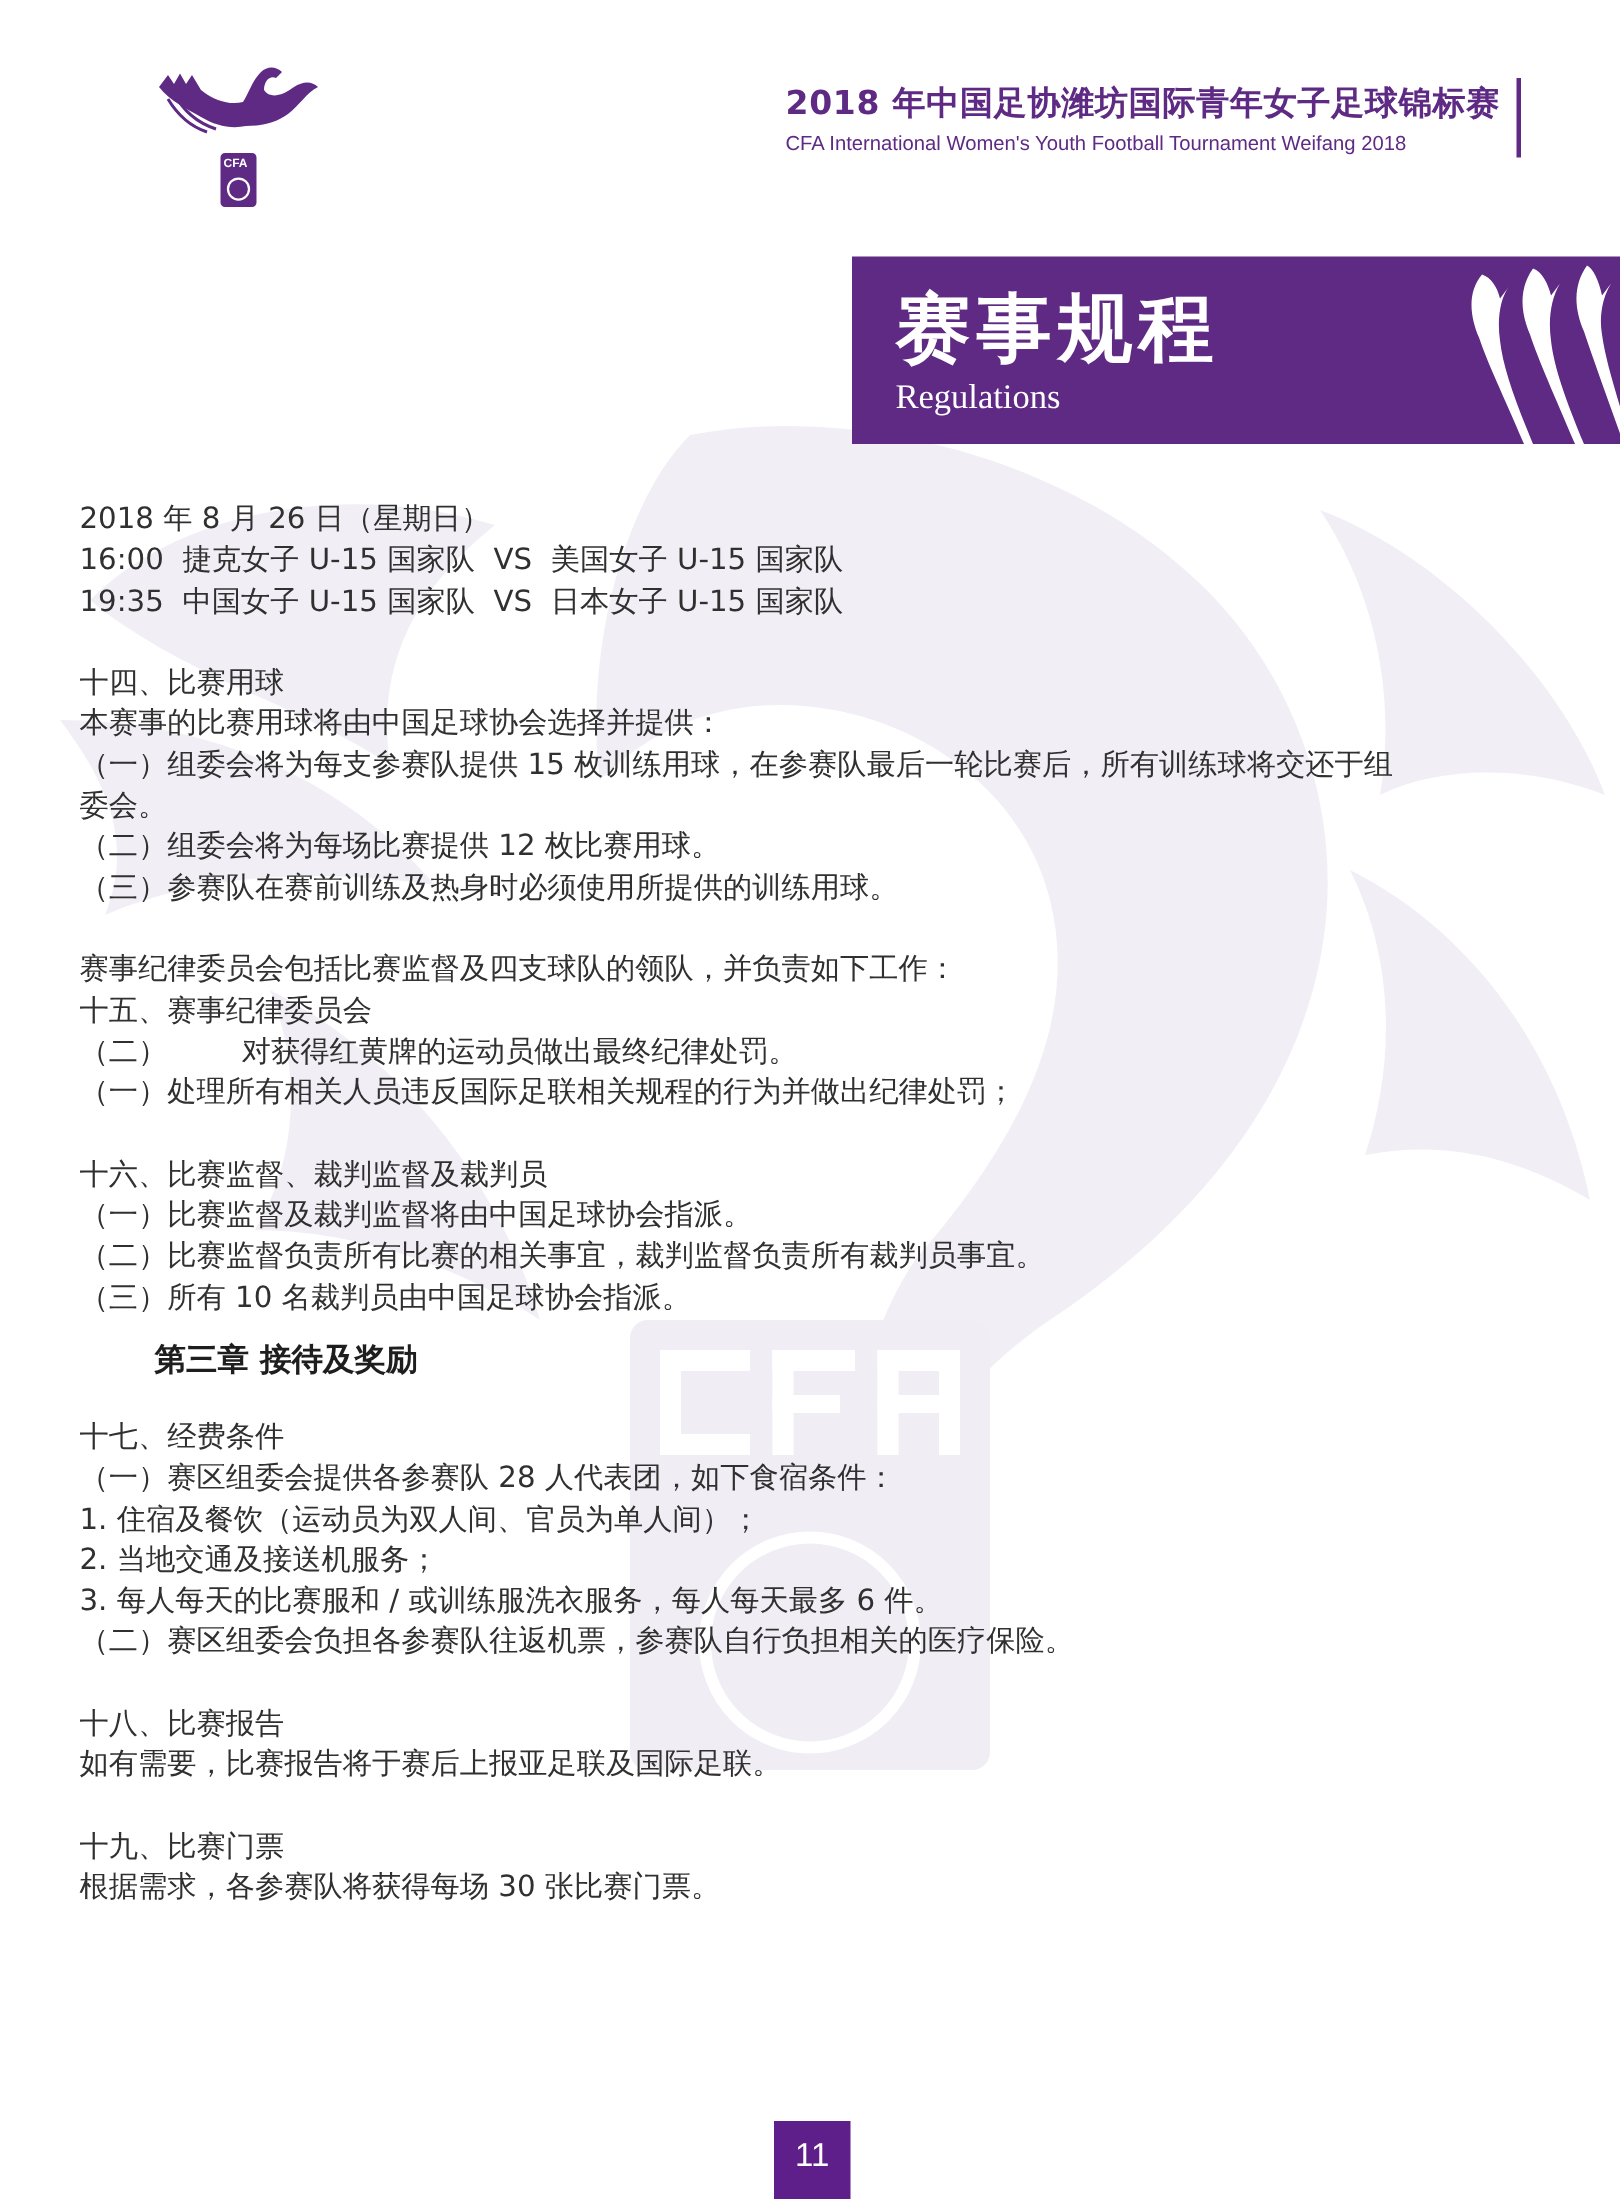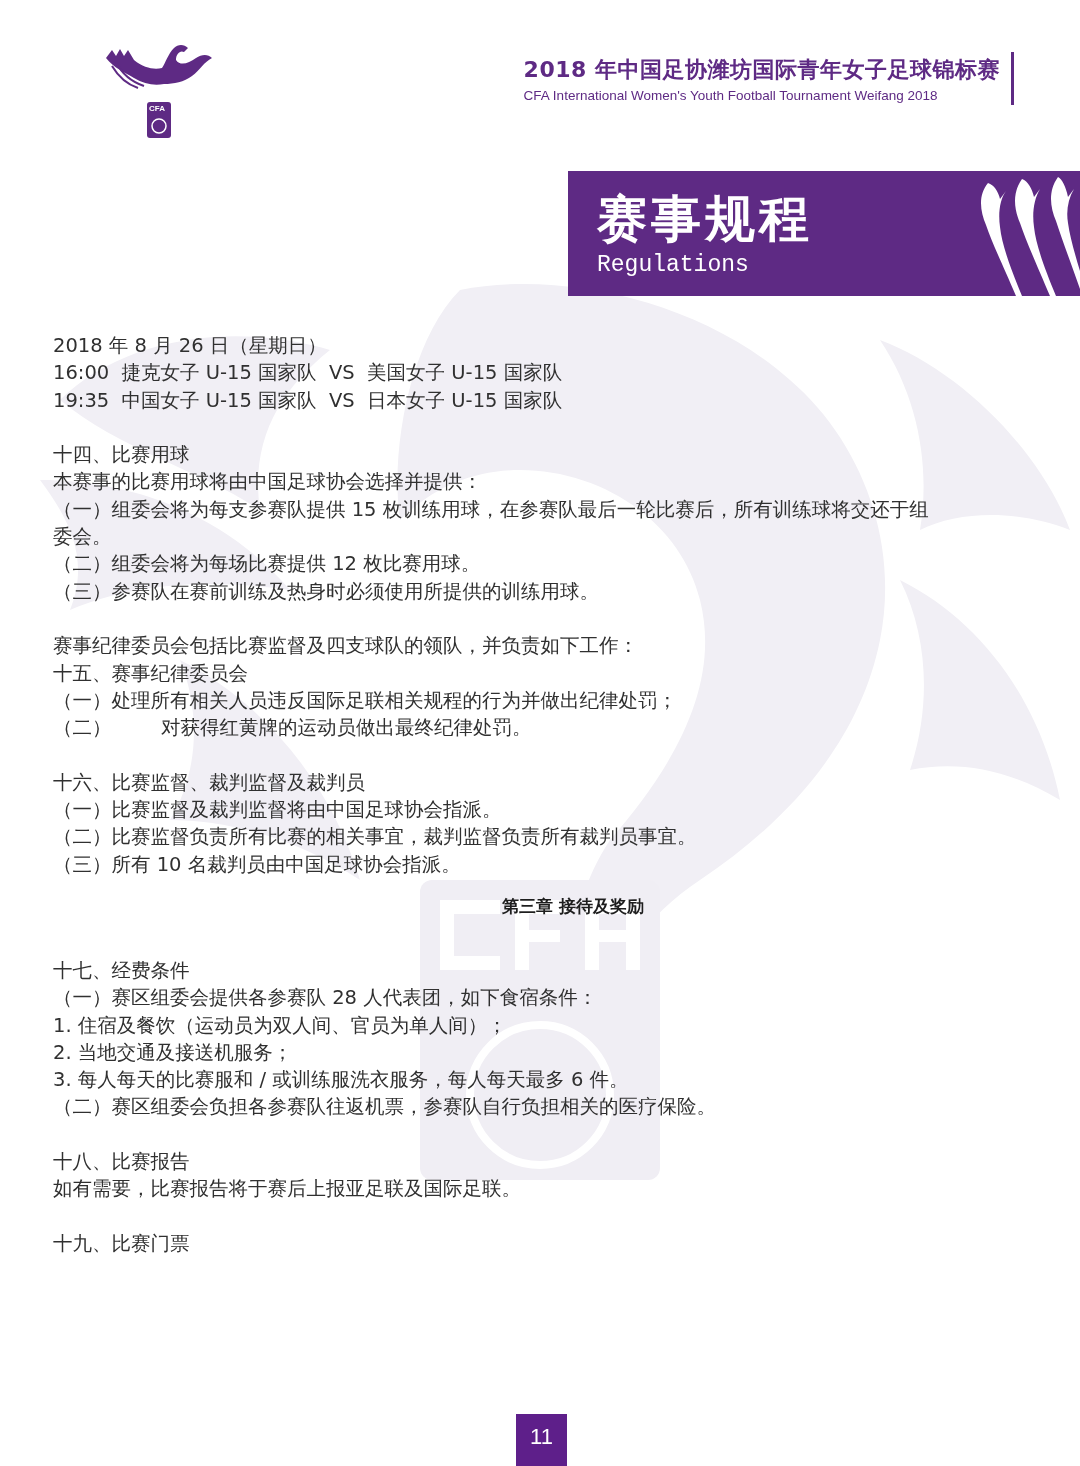--- a/index.html
+++ b/index.html
@@ -15,28 +15,28 @@
     
     .logo { position: absolute; left: 104px; top: 40px; width: 110px; height: 100px; }
     .header-text { position: absolute; right: 80px; top: 56px; text-align: left; }
     .header-title { color: #5e2a84; font-size: 22px; font-weight: bold; letter-spacing: 0.5px; line-height: 28px; }
     .header-sub { color: #5e2a84; font-size: 13.5px; line-height: 20px; margin-top: 2px; font-family: "Liberation Sans", sans-serif; }
     .header-rule { position: absolute; left: 1011px; top: 52px; width: 3px; height: 53px; background: #5e2a84; }
 
     
     .banner { position: absolute; left: 568px; top: 171px; width: 512px; height: 125px; background: #5e2a84; overflow: hidden; }
     .banner-title { position: absolute; left: 29px; top: 20px; color: #fff; font-size: 50px; font-weight: bold; letter-spacing: 4px; line-height: 56px; }
-    .banner-sub { position: absolute; left: 29px; top: 80px; color: #fff; font-size: 23px; line-height: 28px; font-family: Liberation Mono, monospace; }
+    .banner-sub { position: absolute; left: 29px; top: 80px; color: #fff; font-size: 23px; line-height: 28px; font-family: Liberation Serif, serif; }
     .banner-flames { position: absolute; right: 0; top: 0; width: 110px; height: 125px; }
 
     
     .content { position: absolute; left: 53px; top: 332px; width: 990px; font-size: 19.5px; line-height: 27.3px; color: #303030; }
     .line { white-space: pre; display: block; }
     .gap { height: 27.3px; }
-    .chapter { text-align: center; font-weight: bold; font-size: 17px; color: #1e1e1e; margin: 14px 0 13px 0; line-height: 28px; padding-left: 50px; }
+    .chapter { font-weight: bold; font-size: 21px; color: #1e1e1e; margin: 14px 0 0 0; line-height: 28px; padding-left: 50px; }
     .chapter-gap { height: 24px; }
 
     
     .page-num { position: absolute; left: 516px; top: 1414px; width: 51px; height: 52px; background: #5e1f8a; color: #fff; font-size: 22px; text-align: center; line-height: 46px; font-family: "Liberation Sans", sans-serif; }
   </style>
 </head>
 <body>
 
 <svg class="watermark" viewBox="0 0 1080 900">
   <g fill="#f1eff5">
@@ -107,22 +107,22 @@
   <div class="line">十四、比赛用球</div>
   <div class="line">本赛事的比赛用球将由中国足球协会选择并提供：</div>
   <div class="line">（一）组委会将为每支参赛队提供 15 枚训练用球，在参赛队最后一轮比赛后，所有训练球将交还于组</div>
   <div class="line">委会。</div>
   <div class="line">（二）组委会将为每场比赛提供 12 枚比赛用球。</div>
   <div class="line">（三）参赛队在赛前训练及热身时必须使用所提供的训练用球。</div>
   <div class="gap"></div>
 
   <div class="line">赛事纪律委员会包括比赛监督及四支球队的领队，并负责如下工作：</div>
   <div class="line">十五、赛事纪律委员会</div>
+  <div class="line">（二）        对获得红黄牌的运动员做出最终纪律处罚。</div>
   <div class="line">（一）处理所有相关人员违反国际足联相关规程的行为并做出纪律处罚；</div>
-  <div class="line">（二）        对获得红黄牌的运动员做出最终纪律处罚。</div>
   <div class="gap"></div>
 
   <div class="line">十六、比赛监督、裁判监督及裁判员</div>
   <div class="line">（一）比赛监督及裁判监督将由中国足球协会指派。</div>
   <div class="line">（二）比赛监督负责所有比赛的相关事宜，裁判监督负责所有裁判员事宜。</div>
   <div class="line">（三）所有 10 名裁判员由中国足球协会指派。</div>
 
   <div class="chapter">第三章 接待及奖励</div>
   <div class="chapter-gap"></div>
 
@@ -132,15 +132,16 @@
   <div class="line">2. 当地交通及接送机服务；</div>
   <div class="line">3. 每人每天的比赛服和 / 或训练服洗衣服务，每人每天最多 6 件。</div>
   <div class="line">（二）赛区组委会负担各参赛队往返机票，参赛队自行负担相关的医疗保险。</div>
   <div class="gap"></div>
 
   <div class="line">十八、比赛报告</div>
   <div class="line">如有需要，比赛报告将于赛后上报亚足联及国际足联。</div>
   <div class="gap"></div>
 
   <div class="line">十九、比赛门票</div>
+  <div class="line">根据需求，各参赛队将获得每场 30 张比赛门票。</div>
 </div>
 
 <div class="page-num">11</div>
 
 </body></html>

